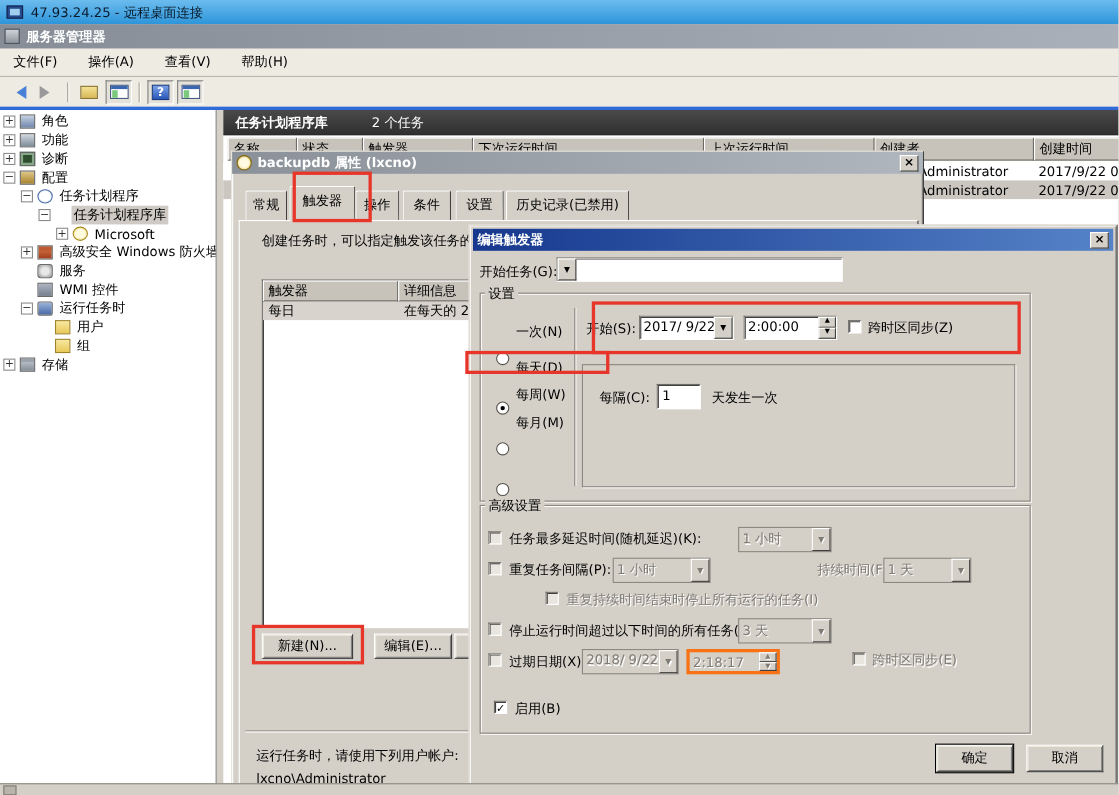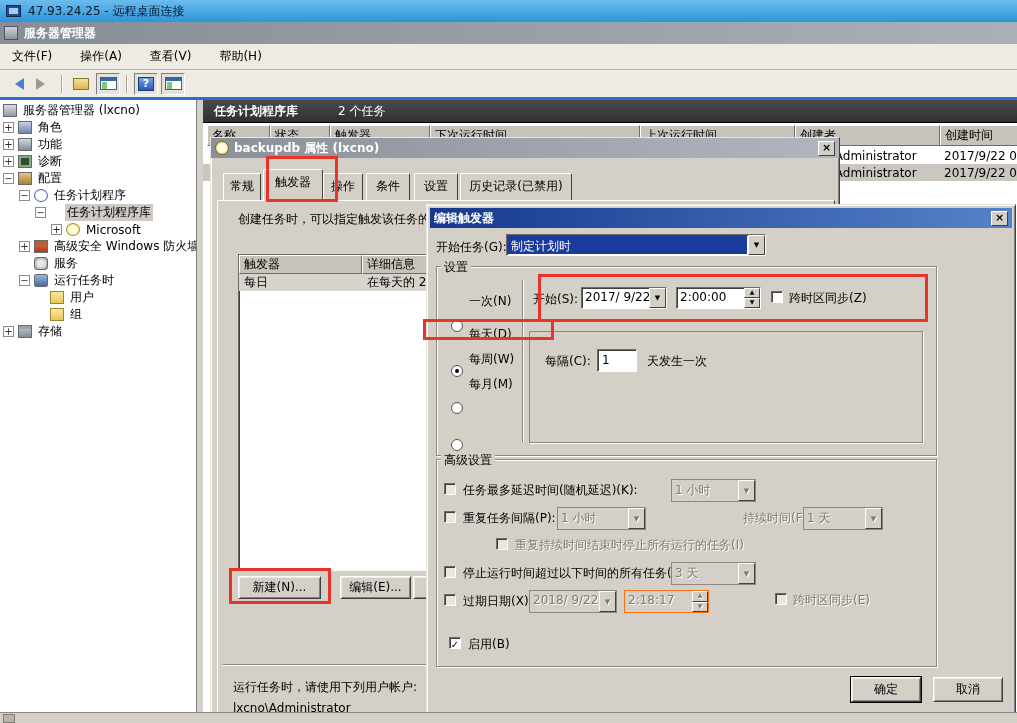--- a/index.html
+++ b/index.html
@@ -145,24 +145,20 @@
         <div class="thelp">?</div>
       </div>
     <div class="tbtn pressed">
         <div class="twin"></div>
       </div>
   </div>
   <div class="abs blue-line"></div>
 
   <div class="abs tree-panel">
     <div class="trow" style="padding-left:3px">
-        <span class="ic ic-server"></span>
-        <span class="tlabel">服务器管理器 (lxcno)</span>
-      </div>
-    <div class="trow" style="padding-left:3px">
         <span class="expbox">+</span>
         <span class="ic ic-roles"></span>
         <span class="tlabel">角色</span>
       </div>
     <div class="trow" style="padding-left:3px">
         <span class="expbox">+</span>
         <span class="ic ic-features"></span>
         <span class="tlabel">功能</span>
       </div>
     <div class="trow" style="padding-left:3px">
@@ -192,20 +188,25 @@
       </div>
     <div class="trow" style="padding-left:19px">
         <span class="expbox">+</span>
         <span class="ic ic-firewall"></span>
         <span class="tlabel">高级安全 Windows 防火墙</span>
       </div>
     <div class="trow" style="padding-left:19px">
         <span class="spc"></span>
         <span class="ic ic-gear"></span>
         <span class="tlabel">服务</span>
+      </div>
+    <div class="trow" style="padding-left:19px">
+        <span class="spc"></span>
+        <span class="ic ic-wmi"></span>
+        <span class="tlabel">WMI 控件</span>
       </div>
     <div class="trow" style="padding-left:19px">
         <span class="expbox">−</span>
         <span class="ic ic-users"></span>
         <span class="tlabel">运行任务时</span>
       </div>
     <div class="trow" style="padding-left:35px">
         <span class="spc"></span>
         <span class="ic ic-folder"></span>
         <span class="tlabel">用户</span>
@@ -283,21 +284,20 @@
 
   <div class="abs dlg" style="left:426px; top:204px; width:590px; height:632px; z-index:20;">
     <div class="tb tb-active" style="margin:3px">
       <span>编辑触发器</span>
       <span class="tb-spacer"></span>
       <div class="xbtn">×</div>
     </div>
 
     <div class="abs" style="left:9px;top:34px">开始任务(G):</div>
     <div class="abs sunken combo" style="left:79px;top:29px;width:260px;height:22px">
-      <div class="val" style="background:#1A3A9C;color:#fff;margin:1px">制定计划时</div>
       <div class="dd">▼</div>
     </div>
 
     <div class="groupbox" style="left:9px;top:61px;width:501px;height:190px"></div>
     <div class="abs gb-label" style="left:14px;top:54px">设置</div>
 
     <div class="abs radio" style="left:24px;top:89px"></div>
     <div class="abs" style="left:42px;top:88px">一次(N)</div>
     <div class="abs radio on" style="left:24px;top:122px"></div>
     <div class="abs" style="left:42px;top:121px">每天(D)</div>
@@ -360,21 +360,21 @@
       <div class="val">3 天</div>
       <div class="dd dis-label">▼</div>
     </div>
 
     <div class="abs cb dis" style="left:17px;top:389px"></div>
     <div class="abs" style="left:36px;top:388px">过期日期(X):</div>
     <div class="abs combo disabled" style="left:102px;top:385px;width:88px;height:23px;border:1px solid #8c887f">
       <div class="val">2018/ 9/22</div>
       <div class="dd dis-label">▼</div>
     </div>
-    <div class="abs combo disabled" style="left:197px;top:385px;width:85px;height:23px;border:1px solid #f97316">
+    <div class="abs combo disabled" style="left:197px;top:385px;width:85px;height:23px;border:3px solid #f97316">
       <div class="val">2:18:17</div>
       <div class="spinbtns">
           <div class="dis-label">▲</div>
           <div class="dis-label">▼</div>
         </div>
     </div>
     <div class="abs cb dis" style="left:348px;top:388px"></div>
     <div class="abs dis-label" style="left:366px;top:387px">跨时区同步(E)</div>
 
     <div class="abs cb lh14" style="left:22px;top:432px">✓</div>

